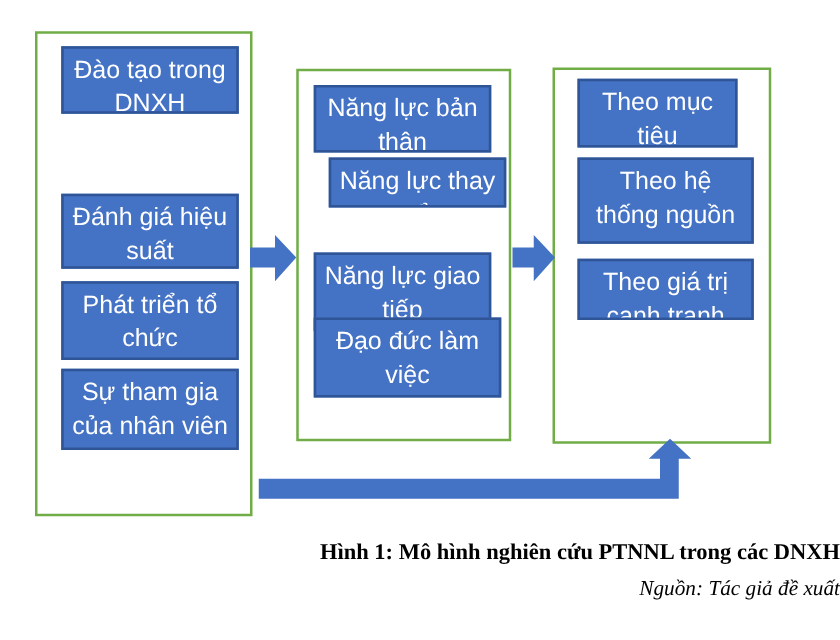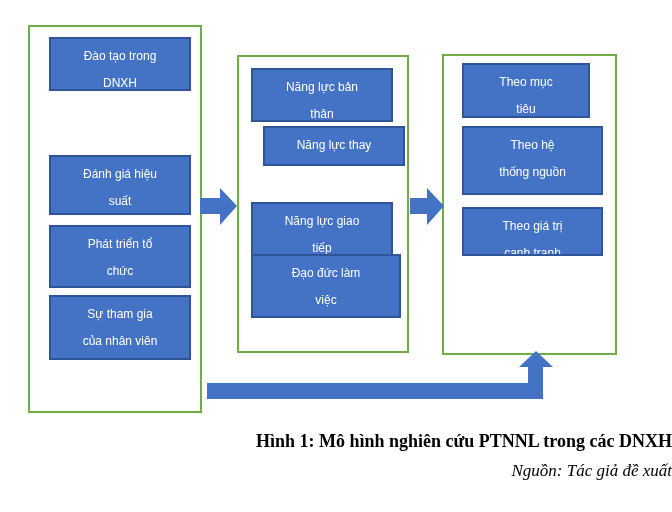--- a/index.html
+++ b/index.html
@@ -18,21 +18,21 @@
   .group{
     position:absolute;background:#ffffff;border:2px solid var(--group-border);
     box-sizing:border-box;
   }
   .g1{left:28px;top:25px;width:174px;height:388px;}
   .g2{left:237px;top:55px;width:172px;height:298px;}
   .g3{left:442px;top:54px;width:175px;height:301px;}
   .node{
     position:absolute;background:var(--box-fill);border:2px solid var(--box-border);
     box-sizing:border-box;overflow:hidden;color:var(--text-white);
-    font-size:12px;line-height:27px;text-align:center;padding-top:4px;
+    font-size:20px;line-height:27px;text-align:center;padding-top:4px;
   }
   .node-label{display:block;white-space:pre-line;}
   
   .c1-1{left:49px;top:37px;width:142px;height:54px;}
   .c1-2{left:49px;top:96px;width:142px;height:56px;}
   .c1-3{left:49px;top:155px;width:142px;height:60px;}
   .c1-4{left:49px;top:225px;width:142px;height:63px;}
   .c1-5{left:49px;top:295px;width:142px;height:65px;}
   
   .c2-1{left:251px;top:68px;width:142px;height:54px;}

